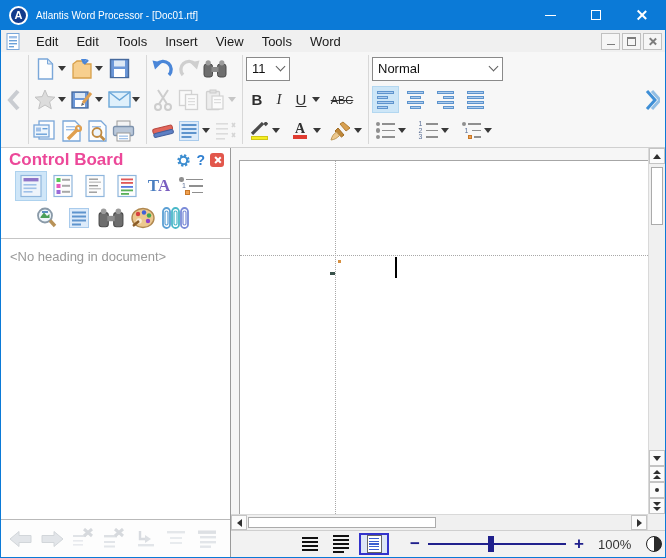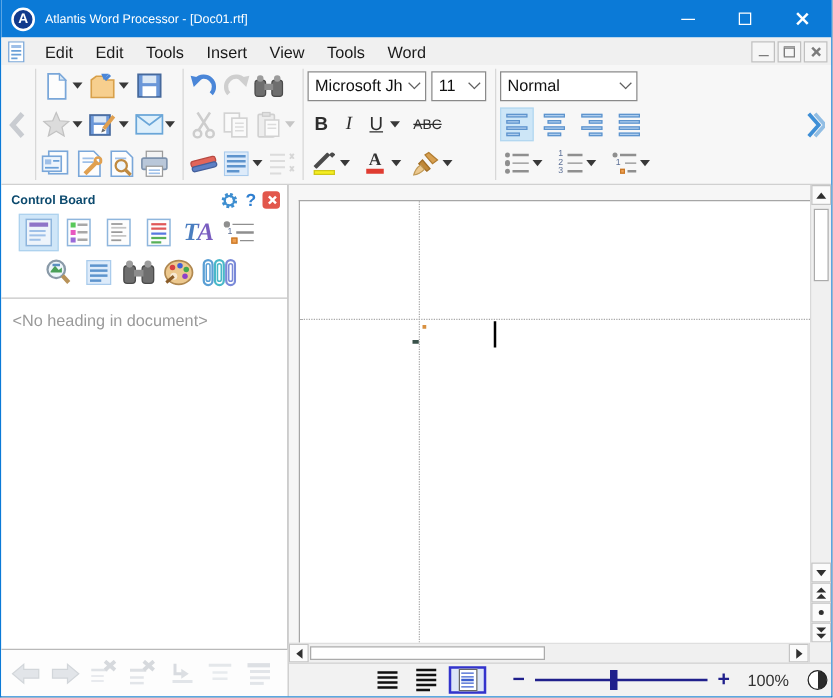--- a/index.html
+++ b/index.html
@@ -62,34 +62,34 @@
   .lr .osq{width:4.5px;height:4.5px;background:#f0a050;border:1px solid #c87828}
   .hl-wrap{display:flex;flex-direction:column;align-items:center}
   .hl-bar{width:17px;height:4px;background:#f6ee20;border:1px solid #cfc718;margin-top:1px}
   .fc-bar{width:14px;height:4px;background:#e03c31;margin-top:0px}
   .fc-a{font-size:14px;font-weight:bold;color:#333;line-height:13px;font-family:"Liberation Serif",serif}
   
   .main{flex:1;display:flex;min-height:0}
   .leftcol{width:230px;flex:0 0 230px;display:flex;flex-direction:column;border-right:1px solid #9a9a9a;background:#fff}
   .cboard{flex:1;display:flex;flex-direction:column;min-height:0}
   .cb-head{height:22px;display:flex;align-items:center;padding:2px 6px 0 8px}
-  .cb-title{font-size:10px;font-weight:bold;color:#0c4a6e}
+  .cb-title{font-size:17px;font-weight:bold;color:#ec4899}
   .cb-tools{margin-left:auto;display:flex;align-items:center;gap:5px}
   .cb-help{color:#2f7fd0;font-weight:bold;font-size:14px}
   .cb-close{width:14px;height:14px;background:#e2574c;border-radius:3px;display:flex;align-items:center;justify-content:center}
   .xwhite{position:relative;width:8px;height:8px}
   .xwhite:before,.xwhite:after{content:"";position:absolute;left:3.5px;top:0;width:1.6px;height:8px;background:#fff}
   .xwhite:before{transform:rotate(45deg)}.xwhite:after{transform:rotate(-45deg)}
   .cb-row{display:flex;align-items:center;height:32px;padding-left:14px}
   .cb-row2{padding-left:30px}
   .cbbtn{width:32px;height:30px;display:flex;align-items:center;justify-content:center}
   .cbbtn.sel{background:#cfe6f8;border:1px solid #aed2ee}
   .cb-sep{height:1px;background:#c5c5c5;margin-top:4px}
   .cb-empty{color:var(--gray-txt);font-size:13px;padding:10px 0 0 9px}
-  .ta-ic{font-family:"Liberation Serif",serif;font-style:italic;font-weight:bold;font-size:20px;
+  .ta-ic{font-family:"Liberation Serif",serif;font-weight:bold;font-size:17px;
     background:linear-gradient(90deg,#4a7ec0 45%,#7a5ec0 55%);-webkit-background-clip:text;background-clip:text;color:transparent}
   
   .cb-foot{height:38px;flex:0 0 38px;border-top:1px solid #b9b9b9;display:flex;align-items:center;gap:4px;padding-left:6px;background:#fdfdfd}
   .fbtn{width:27px;height:28px;display:flex;align-items:center;justify-content:center}
   
   .rightcol{flex:1;display:flex;flex-direction:column;min-width:0;background:#fbfbfb}
   .doczone{flex:1;display:flex;min-height:0}
   .docview{flex:1;position:relative;overflow:hidden;background:#f6f6f6}
   .page{position:absolute;left:8px;top:12px;right:-2px;bottom:-2px;background:#fff;border-top:1px solid #a6a6a6;border-left:1px solid #a6a6a6}
   .vguide{position:absolute;left:104px;top:13px;bottom:0;border-left:1px dotted #a8a8a8}
@@ -356,24 +356,20 @@
               <path d="M17 2l3 4M20 2l-3 4" stroke="#d6d6d6" stroke-width="1.6"></path>
               <path d="M17 12l3 4M20 12l-3 4" stroke="#d6d6d6" stroke-width="1.6"></path>
             </svg>
           </div>
       </div>
     </div>
     <div class="vsep"></div>
 
     <div class="tgroup">
       <div class="trow">
-        <div class="combo" style="width:95px">
-          <span class="cv">Microsoft Jh</span>
-          <span class="cchev"></span>
-        </div>
         <div class="combo" style="width:44px">
           <span class="cv">11</span>
           <span class="cchev"></span>
         </div>
       </div>
       <div class="trow">
         <span class="charbtn" style="font-weight:bold">B</span>
         <span class="charbtn" style="font-style:italic;font-family:'Liberation Serif',serif">I</span>
         <span class="charbtn" style="text-decoration:underline">U</span>
         <span class="dd"></span>
@@ -404,21 +400,21 @@
               <path d="M2 20c1-4 2.5-6 5.5-8l3 3.5C8 18 6 19.5 2 20z" fill="#ecc88e" stroke="#c09a58"></path>
             </svg>
         </div>
         <span class="dd"></span>
       </div>
     </div>
     <div class="vsep"></div>
 
     <div class="tgroup">
       <div class="trow">
-        <div class="combo" style="width:110px">
+        <div class="combo" style="width:131px">
           <span class="cv">Normal</span>
           <span class="cchev"></span>
         </div>
       </div>
       <div class="trow">
         <div class="alignbtn sel">
             <span class="bars al-left">
               <i class="b-full"></i>
               <i class="b-short"></i>
               <i class="b-full"></i>

